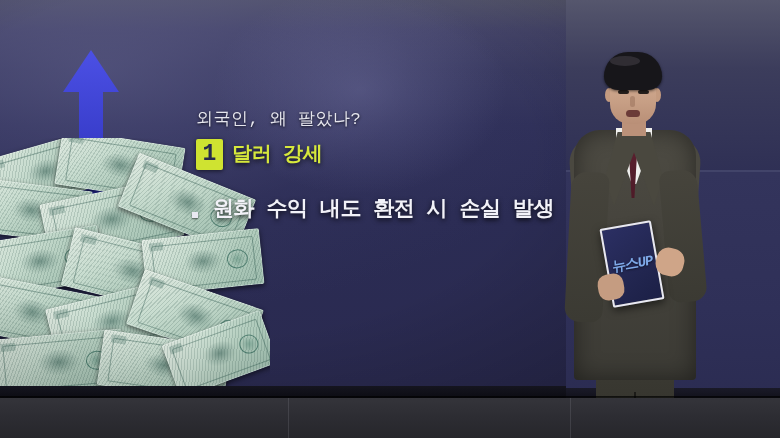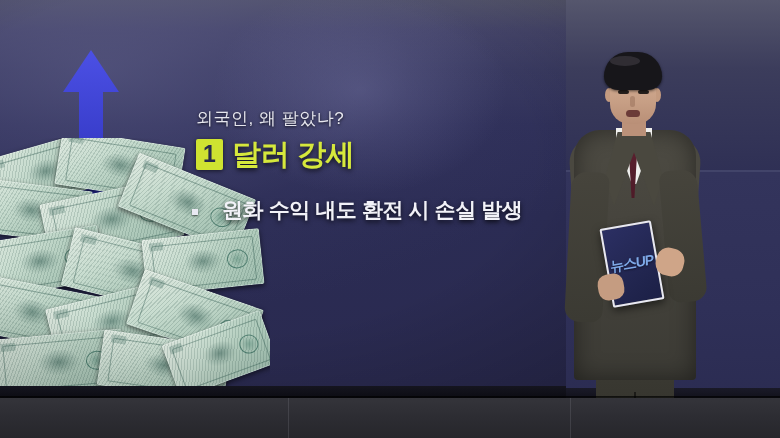--- a/index.html
+++ b/index.html
@@ -1,18 +1,18 @@
 <!DOCTYPE html>
 <html><head>
 <meta charset="utf-8">
 <style>
   html,body{margin:0;padding:0;background:#000;}
   #stage{
     position:relative;width:780px;height:438px;overflow:hidden;
-    font-family:Liberation Sans, sans-serif;
+    font-family:Liberation Mono, monospace;
     background:#8b5cf6;
   }
 
   
   .studio-wall{
     position:absolute;left:0;top:0;width:780px;height:400px;
     background:
       linear-gradient(180deg,#5a5a70 0%,#4a4a63 6%,#3a3a58 14%,#2e2f51 26%,#2a2b4e 100%);
   }
   .wall-upper{
@@ -94,27 +94,27 @@
   .headline-row{
     position:absolute;left:196px;top:139px;display:flex;align-items:center;gap:9px;
   }
   .num-badge{
     width:27px;height:31px;background:#cfe331;border-radius:2px;
     display:flex;align-items:center;justify-content:center;
     font-size:23px;font-weight:700;color:#262a4d;line-height:1;
     box-shadow:0 1px 4px rgba(0,0,0,.6);
   }
   .headline{
-    font-size:29px;font-weight:700;color:#d6e83c;letter-spacing:-.3px;
+    font-size:20px;font-weight:700;color:#d6e83c;letter-spacing:-.3px;
     line-height:1;text-shadow:0 2px 5px rgba(0,0,0,.75);
     white-space:nowrap;
   }
   .bullets{position:absolute;left:192px;top:199px;}
   .bullet{
-    display:flex;align-items:flex-start;gap:24px;margin-bottom:13px;
+    display:flex;align-items:center;gap:15px;margin-bottom:13px;
   }
   .bullet-mark{
     width:6px;height:6px;background:#e9e9f2;margin-top:10px;flex:none;
     box-shadow:0 1px 2px rgba(0,0,0,.6);
   }
   .bullet-text{
     font-size:21px;font-weight:700;color:#f2f2f8;letter-spacing:-.4px;
     line-height:1.05;white-space:nowrap;
     text-shadow:0 2px 5px rgba(0,0,0,.8);
   }

